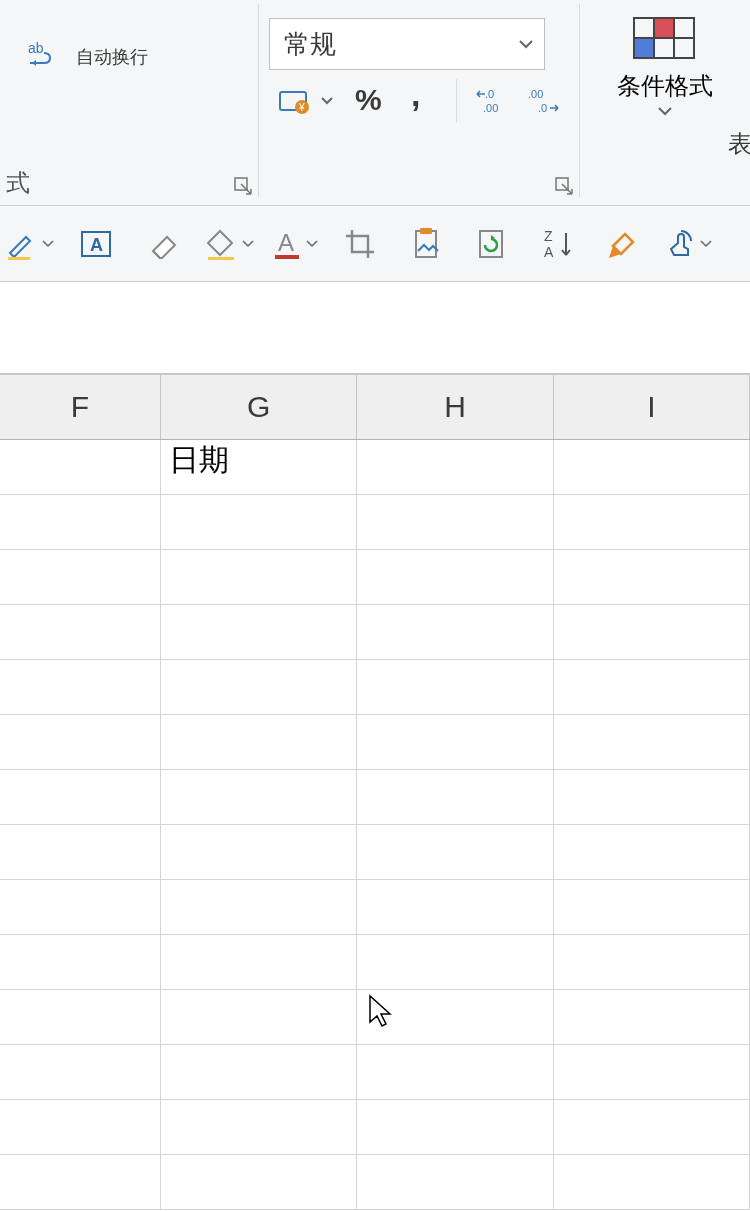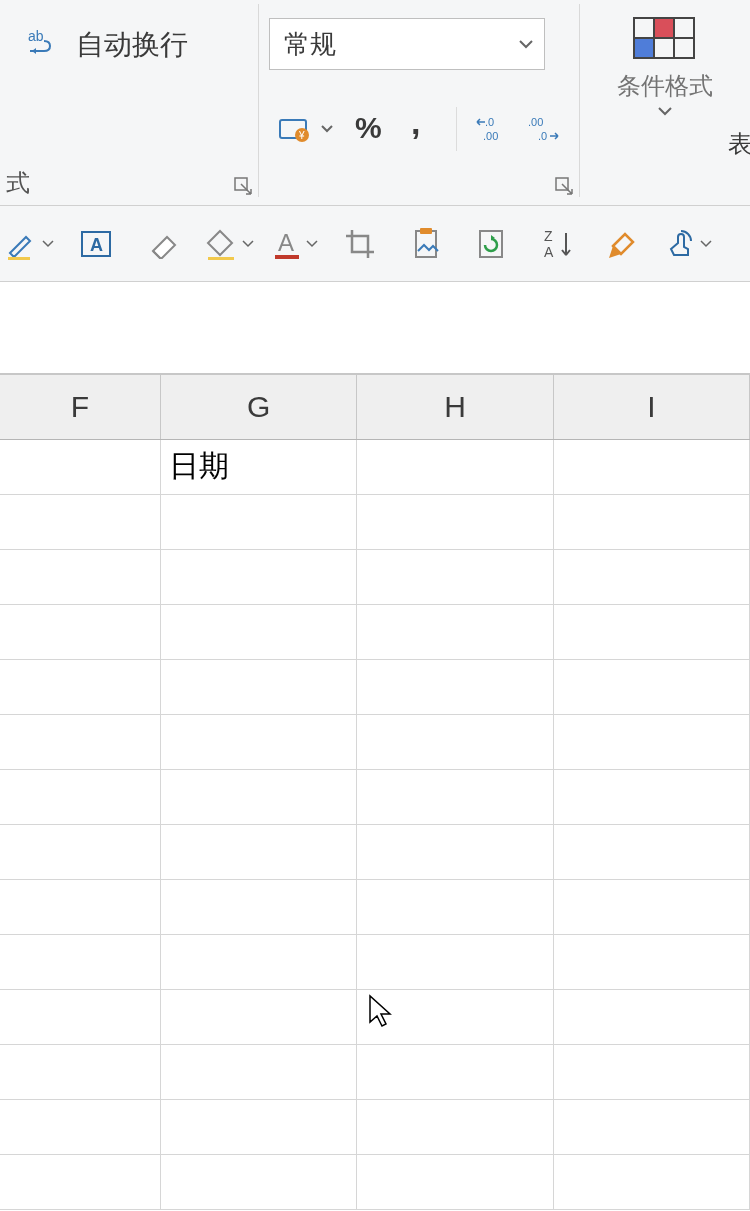--- a/index.html
+++ b/index.html
@@ -40,43 +40,43 @@
   .dialog-launcher {
     position: absolute;
     right: 4px;
     bottom: 8px;
     width: 20px;
     height: 20px;
   }
   .dialog-launcher svg { display:block; }
 
   
-  .align-group { width: 258px; display:flex; flex-direction:column; gap:14px; padding-left:26px; padding-top:20px;justify-content:space-between;}
+  .align-group { width: 258px; display:flex; flex-direction:column; gap:14px; padding-left:26px; padding-top:32px;justify-content:space-between;}
   .align-btn { display:flex; align-items:center; gap:14px; height:50px; cursor:default;}
-  .align-btn .lbl { font-size: 28px; color:#3a3a3a; }
+  .align-btn .lbl { font-size: 18px; color:#3a3a3a; }
   .align-group .group-label { text-align:left; padding-left:6px; }
 
   
   .number-group { width: 320px; padding-top:18px;}
   .fmt-select {
     display:flex; align-items:center; justify-content:space-between;
     border:1px solid #bfbfbf; background:#fff;
     height: 52px; width: 276px;
     padding: 0 10px 0 14px;
-    margin-bottom: 36px;
+    margin-bottom: 8px;
   }
   .fmt-select .val { font-size:26px; color:#3a3a3a; }
   .number-row { display:flex; align-items:center; gap:0; }
   .nbtn { display:flex; align-items:center; justify-content:center; width:56px; height:46px;}
   .vdiv { width:1px; height:44px; background:#dcdcdc; margin:0 10px;}
 
   
   .styles-group { flex:1; padding-top:10px; display:flex; flex-direction:column; align-items:center;}
   .cf-icon { width:66px; height:46px; margin-top:6px;}
-  .styles-group .lbl { font-size:24px; color:#737373; margin-top:8px;}
+  .styles-group .lbl { font-size:24px; color:#000000; margin-top:8px;}
   .dd-caret { margin-top:4px;}
   .partial-lbl {
     position:absolute; right:-2px; top:128px;
     font-size:24px; color:#3a3a3a;
   }
 
   
   .toolbar2 {
     height: 76px;
     background:#f5f6f7;
@@ -107,21 +107,21 @@
     display:flex; align-items:center; justify-content:center;
     border-right:1px solid #c7c7c7;
   }
   .grid-rows { }
   .row { display:flex; height:55px; }
   .cell {
     border-right:1px solid #d6d6d6;
     border-bottom:1px solid #d6d6d6;
     font-size: 30px;
     color:#000;
-    padding: 6px 8px;
+    padding: 0 8px;
     overflow:hidden;
     white-space:nowrap;
   }
 
   .wF { width:164px; }
   .wG { width:200px; }
   .wH { width:200px; }
   .wI { width:200px; }
 
   

